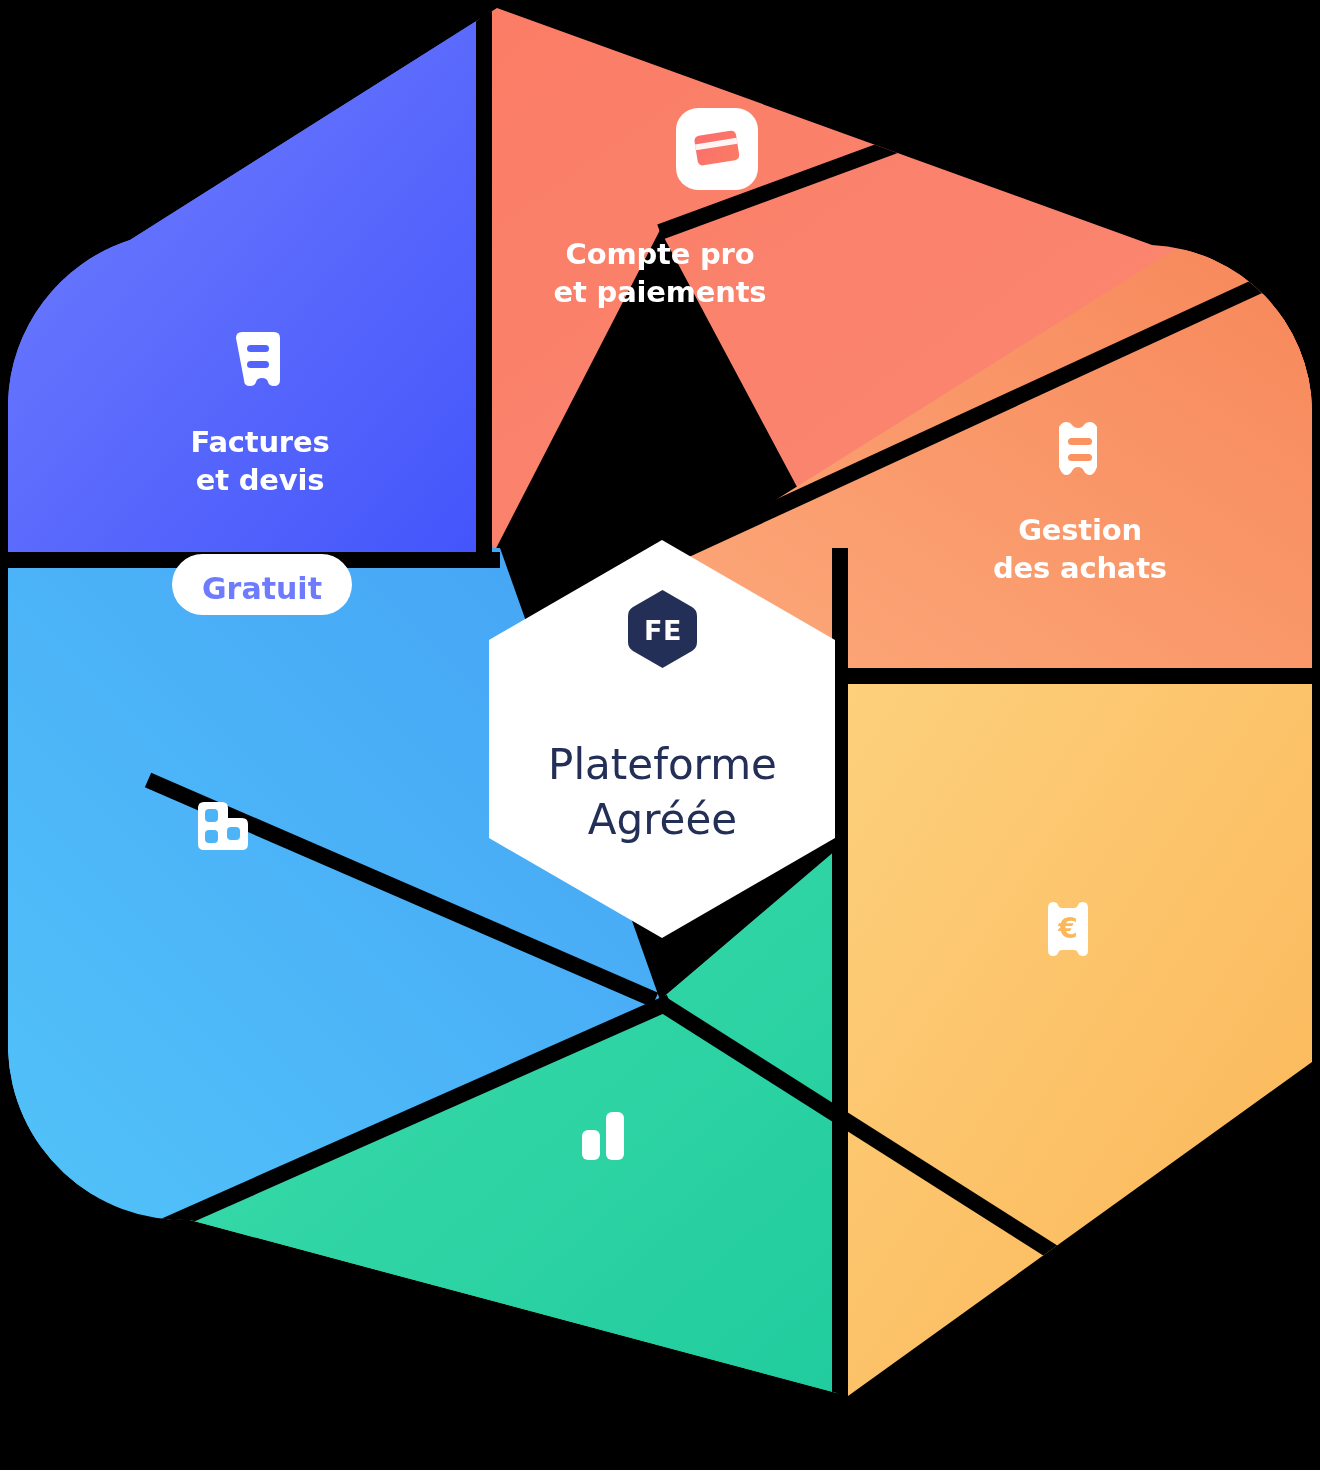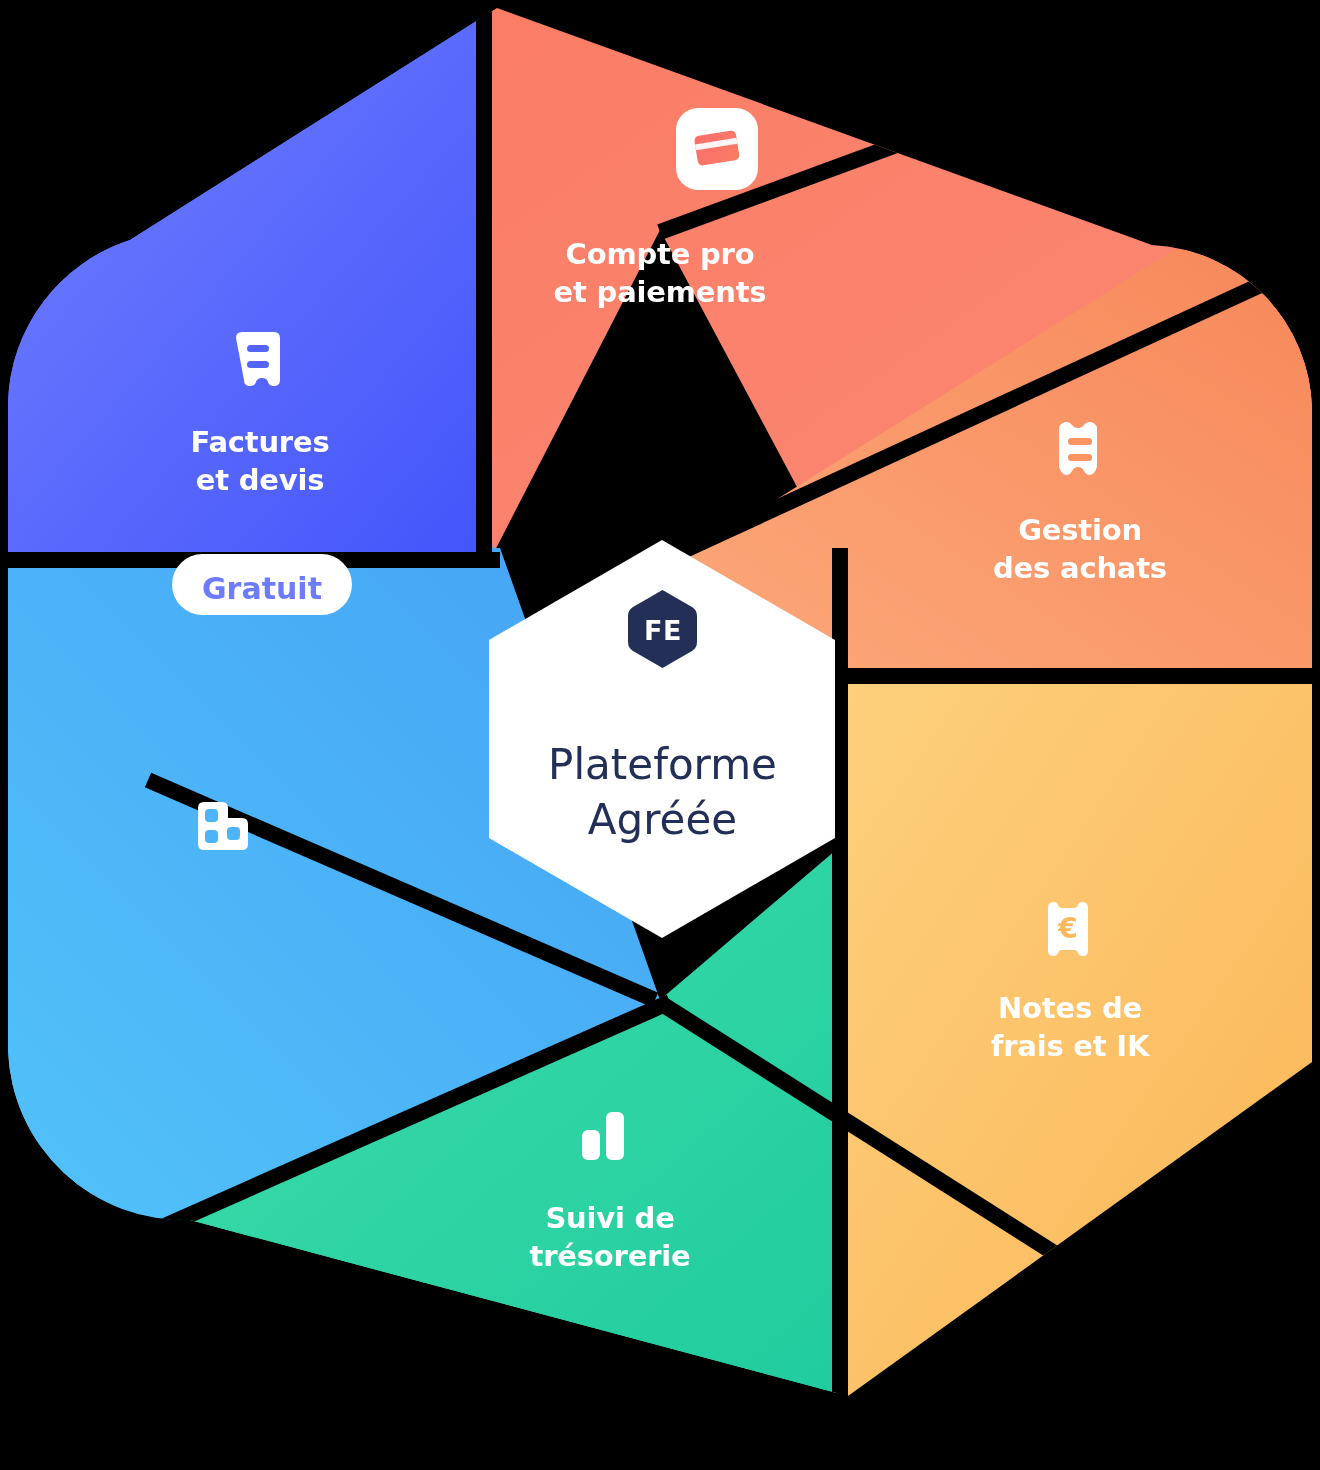--- a/index.html
+++ b/index.html
@@ -230,25 +230,21 @@
   </div>
   <div class="center-title">Plateforme
 Agréée</div>
 
   <div class="seg-label" style="left:460px; top:236px; width:400px;">Compte pro
 et paiements</div>
 
   <div class="seg-label" style="left:880px; top:512px; width:400px;">Gestion
 des achats</div>
 
-  <div class="seg-label" style="left:870px; top:990px; width:400px;">Notes de
-frais et IK</div>
-
-  <div class="seg-label" style="left:410px; top:1200px; width:400px;">Suivi de
-trésorerie</div>
+
 
 
   <div class="seg-label" style="left:60px; top:424px; width:400px;">Factures
 et devis</div>
 
   <div class="badge" style="left:172px; top:554px;">Gratuit</div>
 
 </div>
 
 </body></html>

